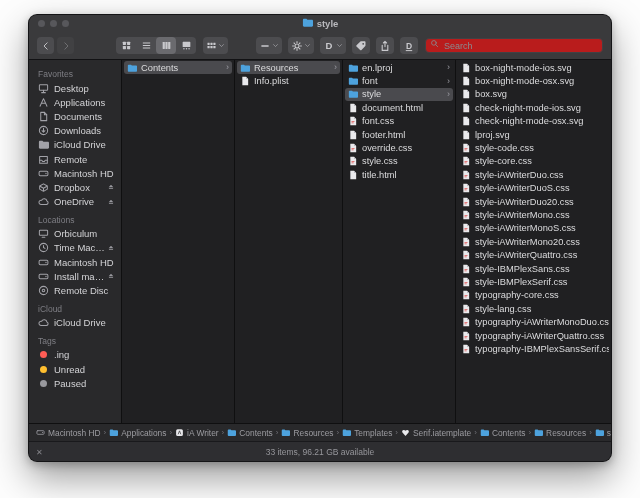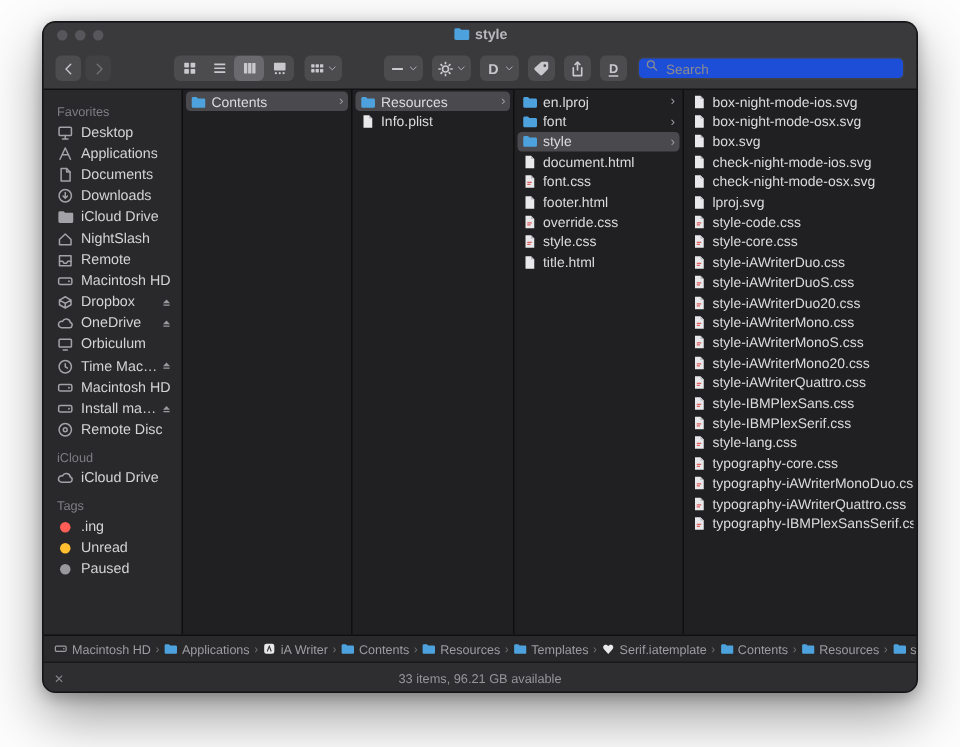--- a/index.html
+++ b/index.html
@@ -20,21 +20,21 @@
   .tb-btn{height:17px;min-width:17px;background:#4c4c4f;border:none;border-radius:4px;
           display:flex;align-items:center;justify-content:center;padding:0 3px;gap:1px;
           color:#c9c9cd;cursor:default}
   .tb-btn.disabled{opacity:.4}
   .navgrp{display:flex;gap:3px}
   .seg{display:flex;background:#4c4c4f;border-radius:4px;margin-left:42px;overflow:hidden}
   .seg .tb-btn{background:transparent;border-radius:4px;width:20px}
   .seg .tb-btn.selected{background:#6a6a6e}
   .grpbtn{margin-left:7px}
   .actions{display:flex;gap:6px;margin-left:28px}
-  .search{margin-left:auto;width:178px;height:15px;background:#1d4ed8;border-radius:4px;
+  .search{margin-left:auto;width:178px;height:15px;background:#b91c1c;border-radius:4px;
           display:flex;padding:0 4px;gap:3px;border:1px solid #414144;box-sizing:border-box}
   .search input{background:none;border:none;outline:none;color:#ddd;font-size:9px;width:100%;
           font-family:"Liberation Sans",sans-serif}
   .search input::placeholder{color:#8b8b90}
   
   .content{flex:1;display:flex;min-height:0}
   .sidebar{width:92px;flex:none;background:#29292b;border-right:1px solid #0f0f10;
            padding-top:3px;overflow:hidden}
   .section-label{color:#7e7e84;font-size:8.5px;padding:6px 0 2px 9px}
   .side-row{display:flex;align-items:center;height:14.2px;padding:0 6px 0 9px;color:#d4d4d7;
@@ -246,28 +246,20 @@
           <span class="icn" style="width: 11px; height: 11px;">
             <svg width="11" height="11" viewBox="0 0 12 12">
               <path fill="#a2a2a8" d="M1 3.2c0-.7.5-1.2 1.2-1.2h2.6l1.1 1.1h4.9c.7 0 1.2.5 1.2 1.2v5c0 .7-.5 1.2-1.2 1.2H2.2C1.5 10.5 1 10 1 9.3z"></path>
             </svg>
           </span>
           <span class="lbl">iCloud Drive</span>
         </div>
         <div class="side-row">
           <span class="icn" style="width: 11px; height: 11px;">
             <svg width="11" height="11" viewBox="0 0 12 12">
-              <path fill="none" stroke="#a2a2a8" stroke-width="1.1" stroke-linecap="round" stroke-linejoin="round" d="M1.8 6.2L6 2.2l4.2 4V10H1.8z"></path>
-            </svg>
-          </span>
-          <span class="lbl">NightSlash</span>
-        </div>
-        <div class="side-row">
-          <span class="icn" style="width: 11px; height: 11px;">
-            <svg width="11" height="11" viewBox="0 0 12 12">
               <path fill="none" stroke="#a2a2a8" stroke-width="1.1" stroke-linecap="round" stroke-linejoin="round" d="M1.8 2.8h8.4V10H1.8z"></path>
               <path fill="none" stroke="#a2a2a8" stroke-width="1.1" stroke-linecap="round" stroke-linejoin="round" d="M1.8 6.8h2.4l.8 1.3h2l.8-1.3h2.4"></path>
             </svg>
           </span>
           <span class="lbl">Remote</span>
         </div>
         <div class="side-row">
           <span class="icn" style="width: 11px; height: 11px;">
             <svg width="11" height="11" viewBox="0 0 12 12">
               <rect x="1.2" y="3.6" width="9.6" height="4.8" rx="1.2" fill="none" stroke="#a2a2a8" stroke-width="1.1" stroke-linecap="round" stroke-linejoin="round"></rect>
@@ -295,20 +287,21 @@
               <path fill="none" stroke="#a2a2a8" stroke-width="1.1" stroke-linecap="round" stroke-linejoin="round" d="M3.6 9.2a2.3 2.3 0 1 1 .4-4.5 3 3 0 0 1 5.7.8 1.9 1.9 0 0 1-.4 3.7z"></path>
             </svg>
           </span>
           <span class="lbl">OneDrive</span>
           <span class="eject">
             <svg width="8" height="8" viewBox="0 0 12 12">
               <path fill="#9a9aa0" d="M2.5 6.2L6 2.6l3.5 3.6zM2.9 7.6h6.2v1.1H2.9z"></path>
             </svg>
           </span>
         </div>
+        <div class="section-label">Locations</div>
         <div class="side-row">
           <span class="icn" style="width: 11px; height: 11px;">
             <svg width="11" height="11" viewBox="0 0 12 12">
               <rect x="1.5" y="2.4" width="9" height="5.6" rx=".8" fill="none" stroke="#a2a2a8" stroke-width="1.1" stroke-linecap="round" stroke-linejoin="round"></rect>
               <path fill="none" stroke="#a2a2a8" stroke-width="1.1" stroke-linecap="round" stroke-linejoin="round" d="M4.5 10.2h3"></path>
             </svg>
           </span>
           <span class="lbl">Orbiculum</span>
         </div>
         <div class="side-row">
@@ -664,31 +657,31 @@
             <span>style-IBMPlexSerif.css</span>
           </div>
           <div class="row">
             <span class="icn" style="width: 10px; height: 10px;">
               <svg width="10" height="10" viewBox="0 0 12 12">
                 <path fill="#e9e9ec" d="M2.8 1h4.4l2.6 2.6V11H2.8z"></path>
                 <path fill="#b9b9c0" d="M7.2 1l2.6 2.6H7.2z"></path>
                 <path fill="none" stroke="#e06060" stroke-width="1" d="M4.2 6.6h3.6M4.2 8.2h2.6"></path>
               </svg>
             </span>
+            <span>typography-core.css</span>
+          </div>
+          <div class="row">
+            <span class="icn" style="width: 10px; height: 10px;">
+              <svg width="10" height="10" viewBox="0 0 12 12">
+                <path fill="#e9e9ec" d="M2.8 1h4.4l2.6 2.6V11H2.8z"></path>
+                <path fill="#b9b9c0" d="M7.2 1l2.6 2.6H7.2z"></path>
+                <path fill="none" stroke="#e06060" stroke-width="1" d="M4.2 6.6h3.6M4.2 8.2h2.6"></path>
+              </svg>
+            </span>
             <span>style-lang.css</span>
-          </div>
-          <div class="row">
-            <span class="icn" style="width: 10px; height: 10px;">
-              <svg width="10" height="10" viewBox="0 0 12 12">
-                <path fill="#e9e9ec" d="M2.8 1h4.4l2.6 2.6V11H2.8z"></path>
-                <path fill="#b9b9c0" d="M7.2 1l2.6 2.6H7.2z"></path>
-                <path fill="none" stroke="#e06060" stroke-width="1" d="M4.2 6.6h3.6M4.2 8.2h2.6"></path>
-              </svg>
-            </span>
-            <span>typography-core.css</span>
           </div>
           <div class="row">
             <span class="icn" style="width: 10px; height: 10px;">
               <svg width="10" height="10" viewBox="0 0 12 12">
                 <path fill="#e9e9ec" d="M2.8 1h4.4l2.6 2.6V11H2.8z"></path>
                 <path fill="#b9b9c0" d="M7.2 1l2.6 2.6H7.2z"></path>
                 <path fill="none" stroke="#e06060" stroke-width="1" d="M4.2 6.6h3.6M4.2 8.2h2.6"></path>
               </svg>
             </span>
             <span>typography-iAWriterMonoDuo.css</span>

